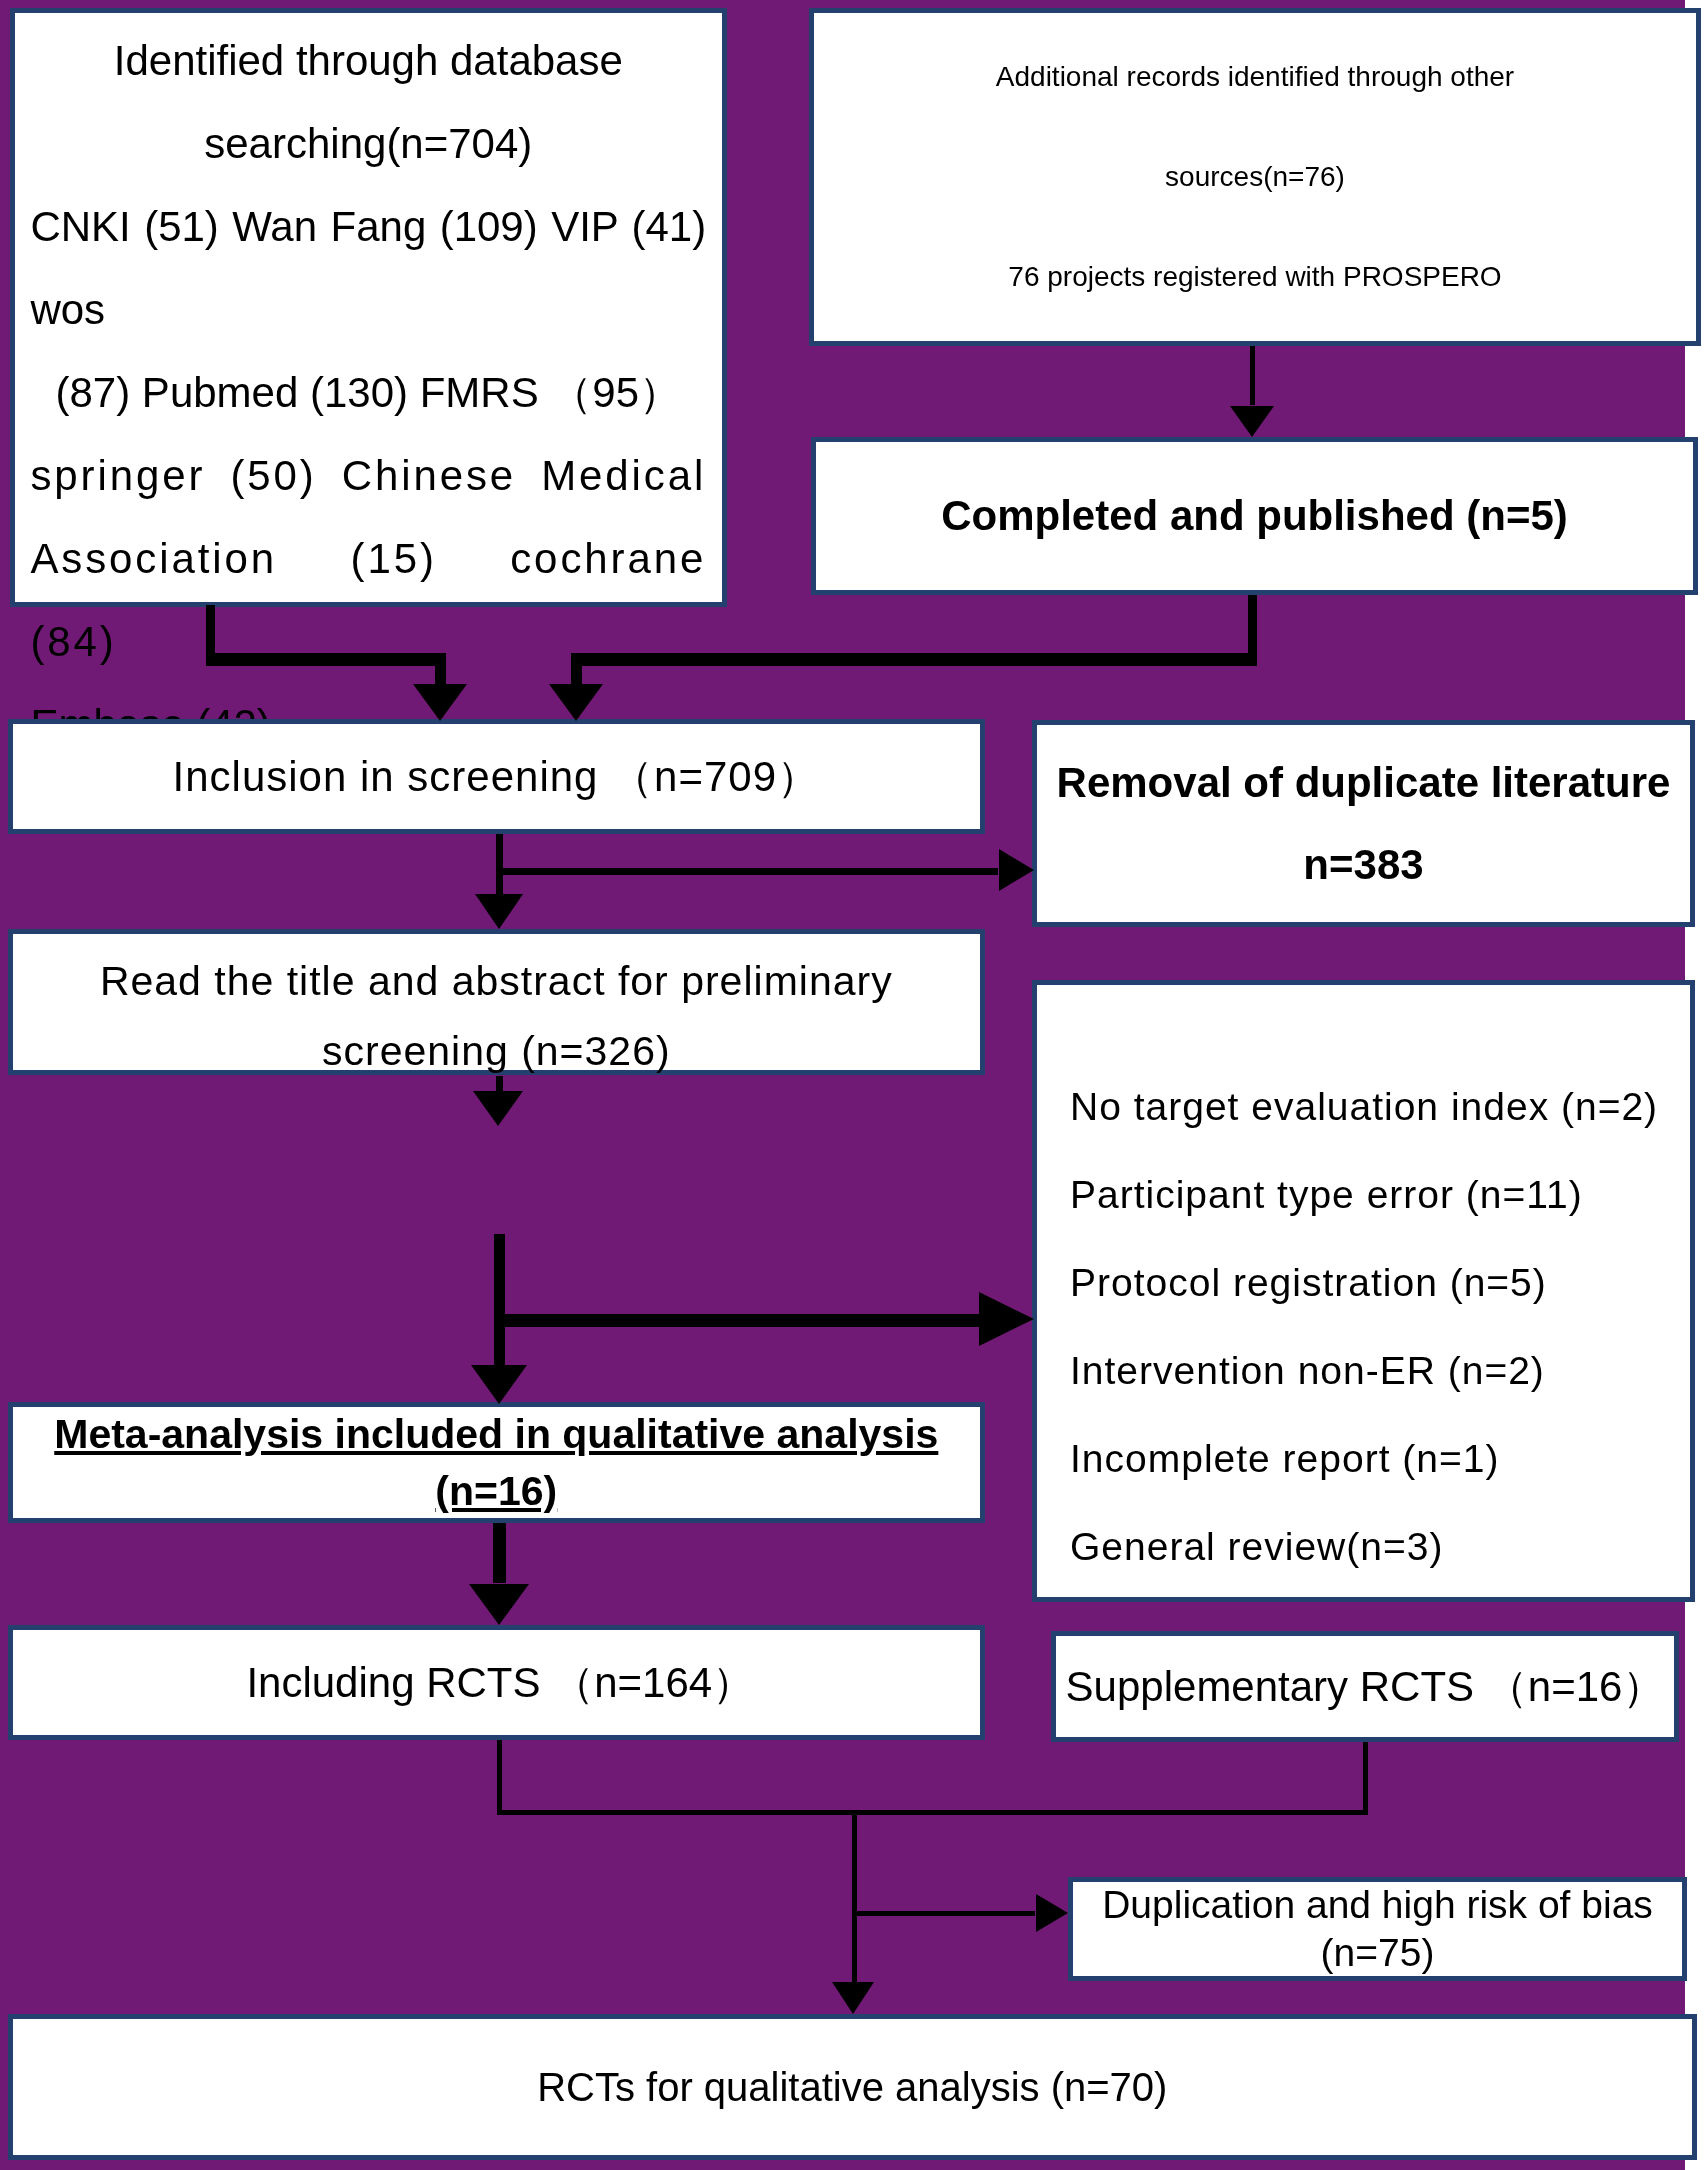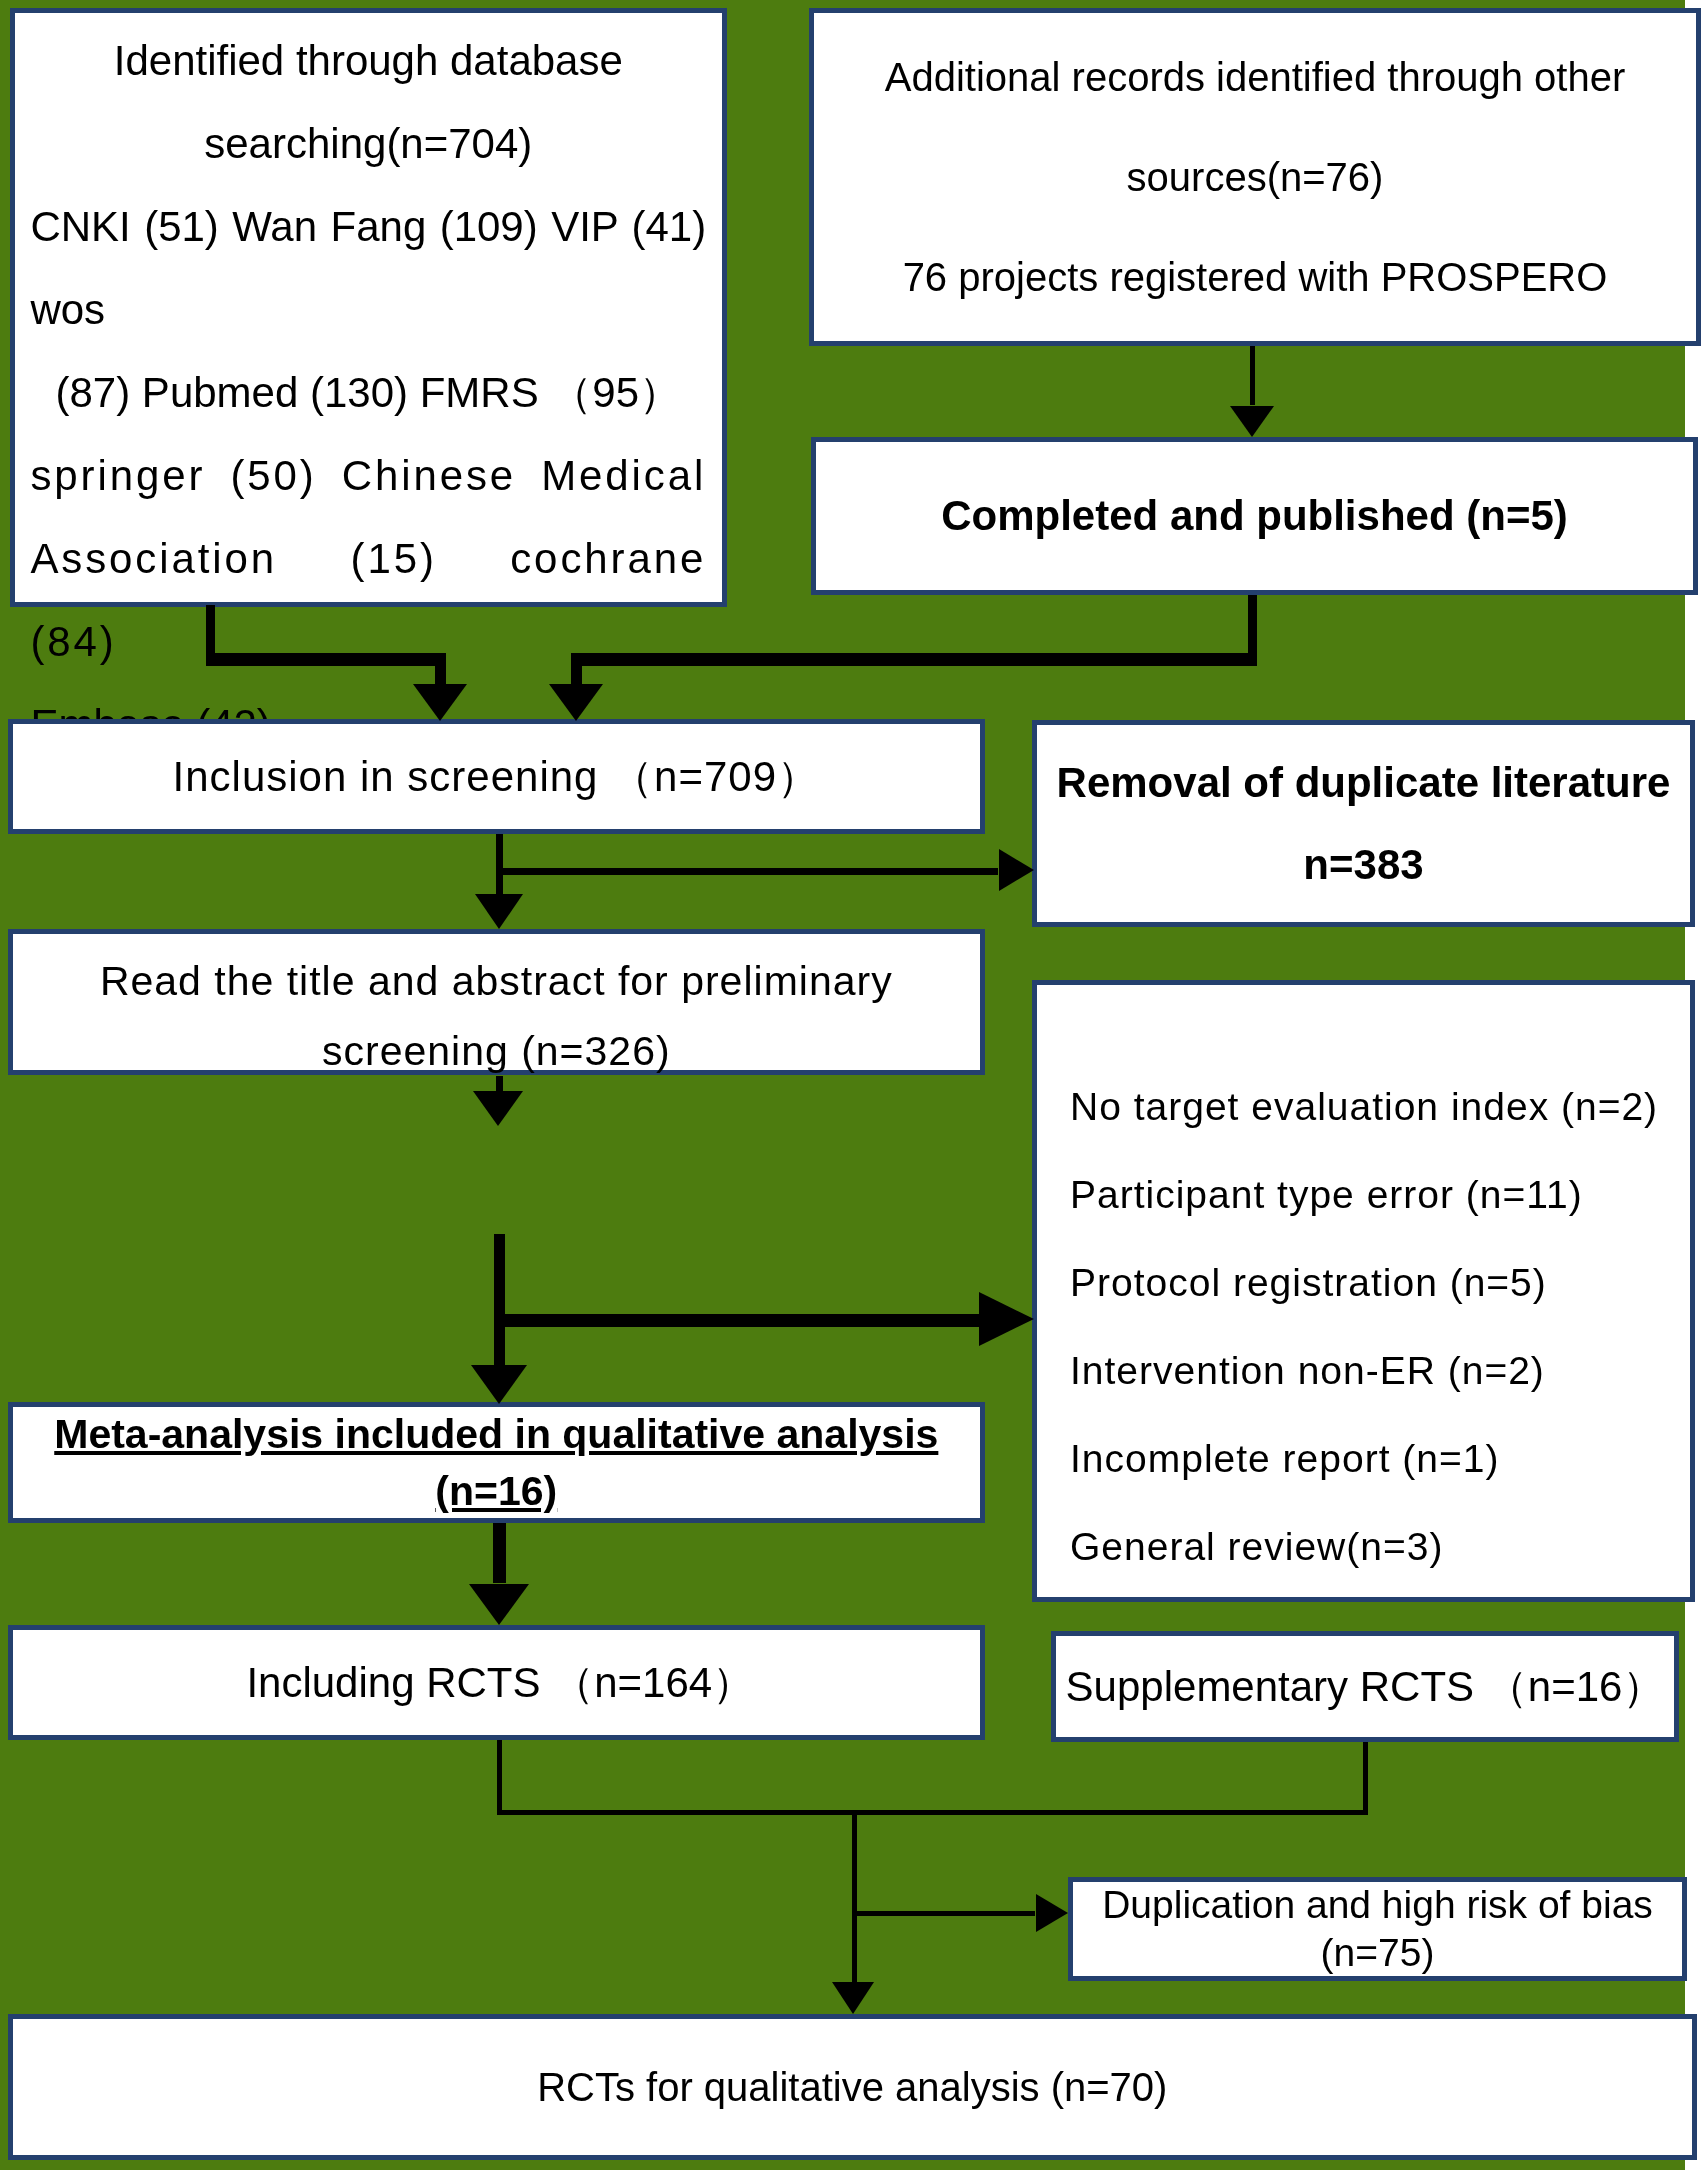--- a/index.html
+++ b/index.html
@@ -1,37 +1,37 @@
 <!DOCTYPE html>
 <html><head>
 <meta charset="utf-8">
 <title>Literature Screening Flow Diagram</title>
 <style>
   html,body { margin:0; padding:0; background:#ffffff; }
   #canvas {
-    position:relative; width:1685px; height:2171px; background:#4d7c0f;
+    position:relative; width:1685px; height:2171px; background:#701a75;
     font-family:"Liberation Sans","DejaVu Sans",sans-serif; color:#000;
   }
   .box {
     position:absolute; background:#fff; border:5.9px solid #24406e;
     box-sizing:border-box; display:flex; flex-direction:column; overflow:visible;
   }
   .cc { align-items:center; justify-content:center; text-align:center; }
   .bold { font-weight:bold; }
   .nw { white-space:nowrap; }
 
   
   #b-identified { left:9.8px; top:7.8px; width:717px; height:599px; padding:5.9px 15.6px; font-size:42px; }
   #b-identified .bl { line-height:83px; }
   .t-c { text-align:center; }
   .t-l { text-align:left; }
   .t-j { text-align:justify; text-align-last:justify; }
   .ls  { letter-spacing:2.9px; word-spacing:5.9px; }
 
-  #b-additional { left:809px; top:7.8px; width:892px; height:338px; font-size:40px; }
+  #b-additional { left:809px; top:7.8px; width:892px; height:338px; font-size:28px; }
   #b-additional .bl { line-height:100px; }
 
   #b-completed { left:811px; top:437px; width:887px; height:158px; font-size:42px; }
   #b-inclusion { left:7.8px;   top:719px; width:977px; height:115px; font-size:42px; letter-spacing:1px; }
   #b-removal   { left:1032px; top:720px; width:663px; height:207px; font-size:42px; }
   #b-removal .bl { line-height:82px; }
 
   #b-read-title { left:7.8px; top:929px; width:977px; height:146px; font-size:41px; letter-spacing:1px;
                   align-items:center; justify-content:flex-start; padding-top:11.7px; text-align:center; }
   #b-read-title .bl { line-height:70px; }

